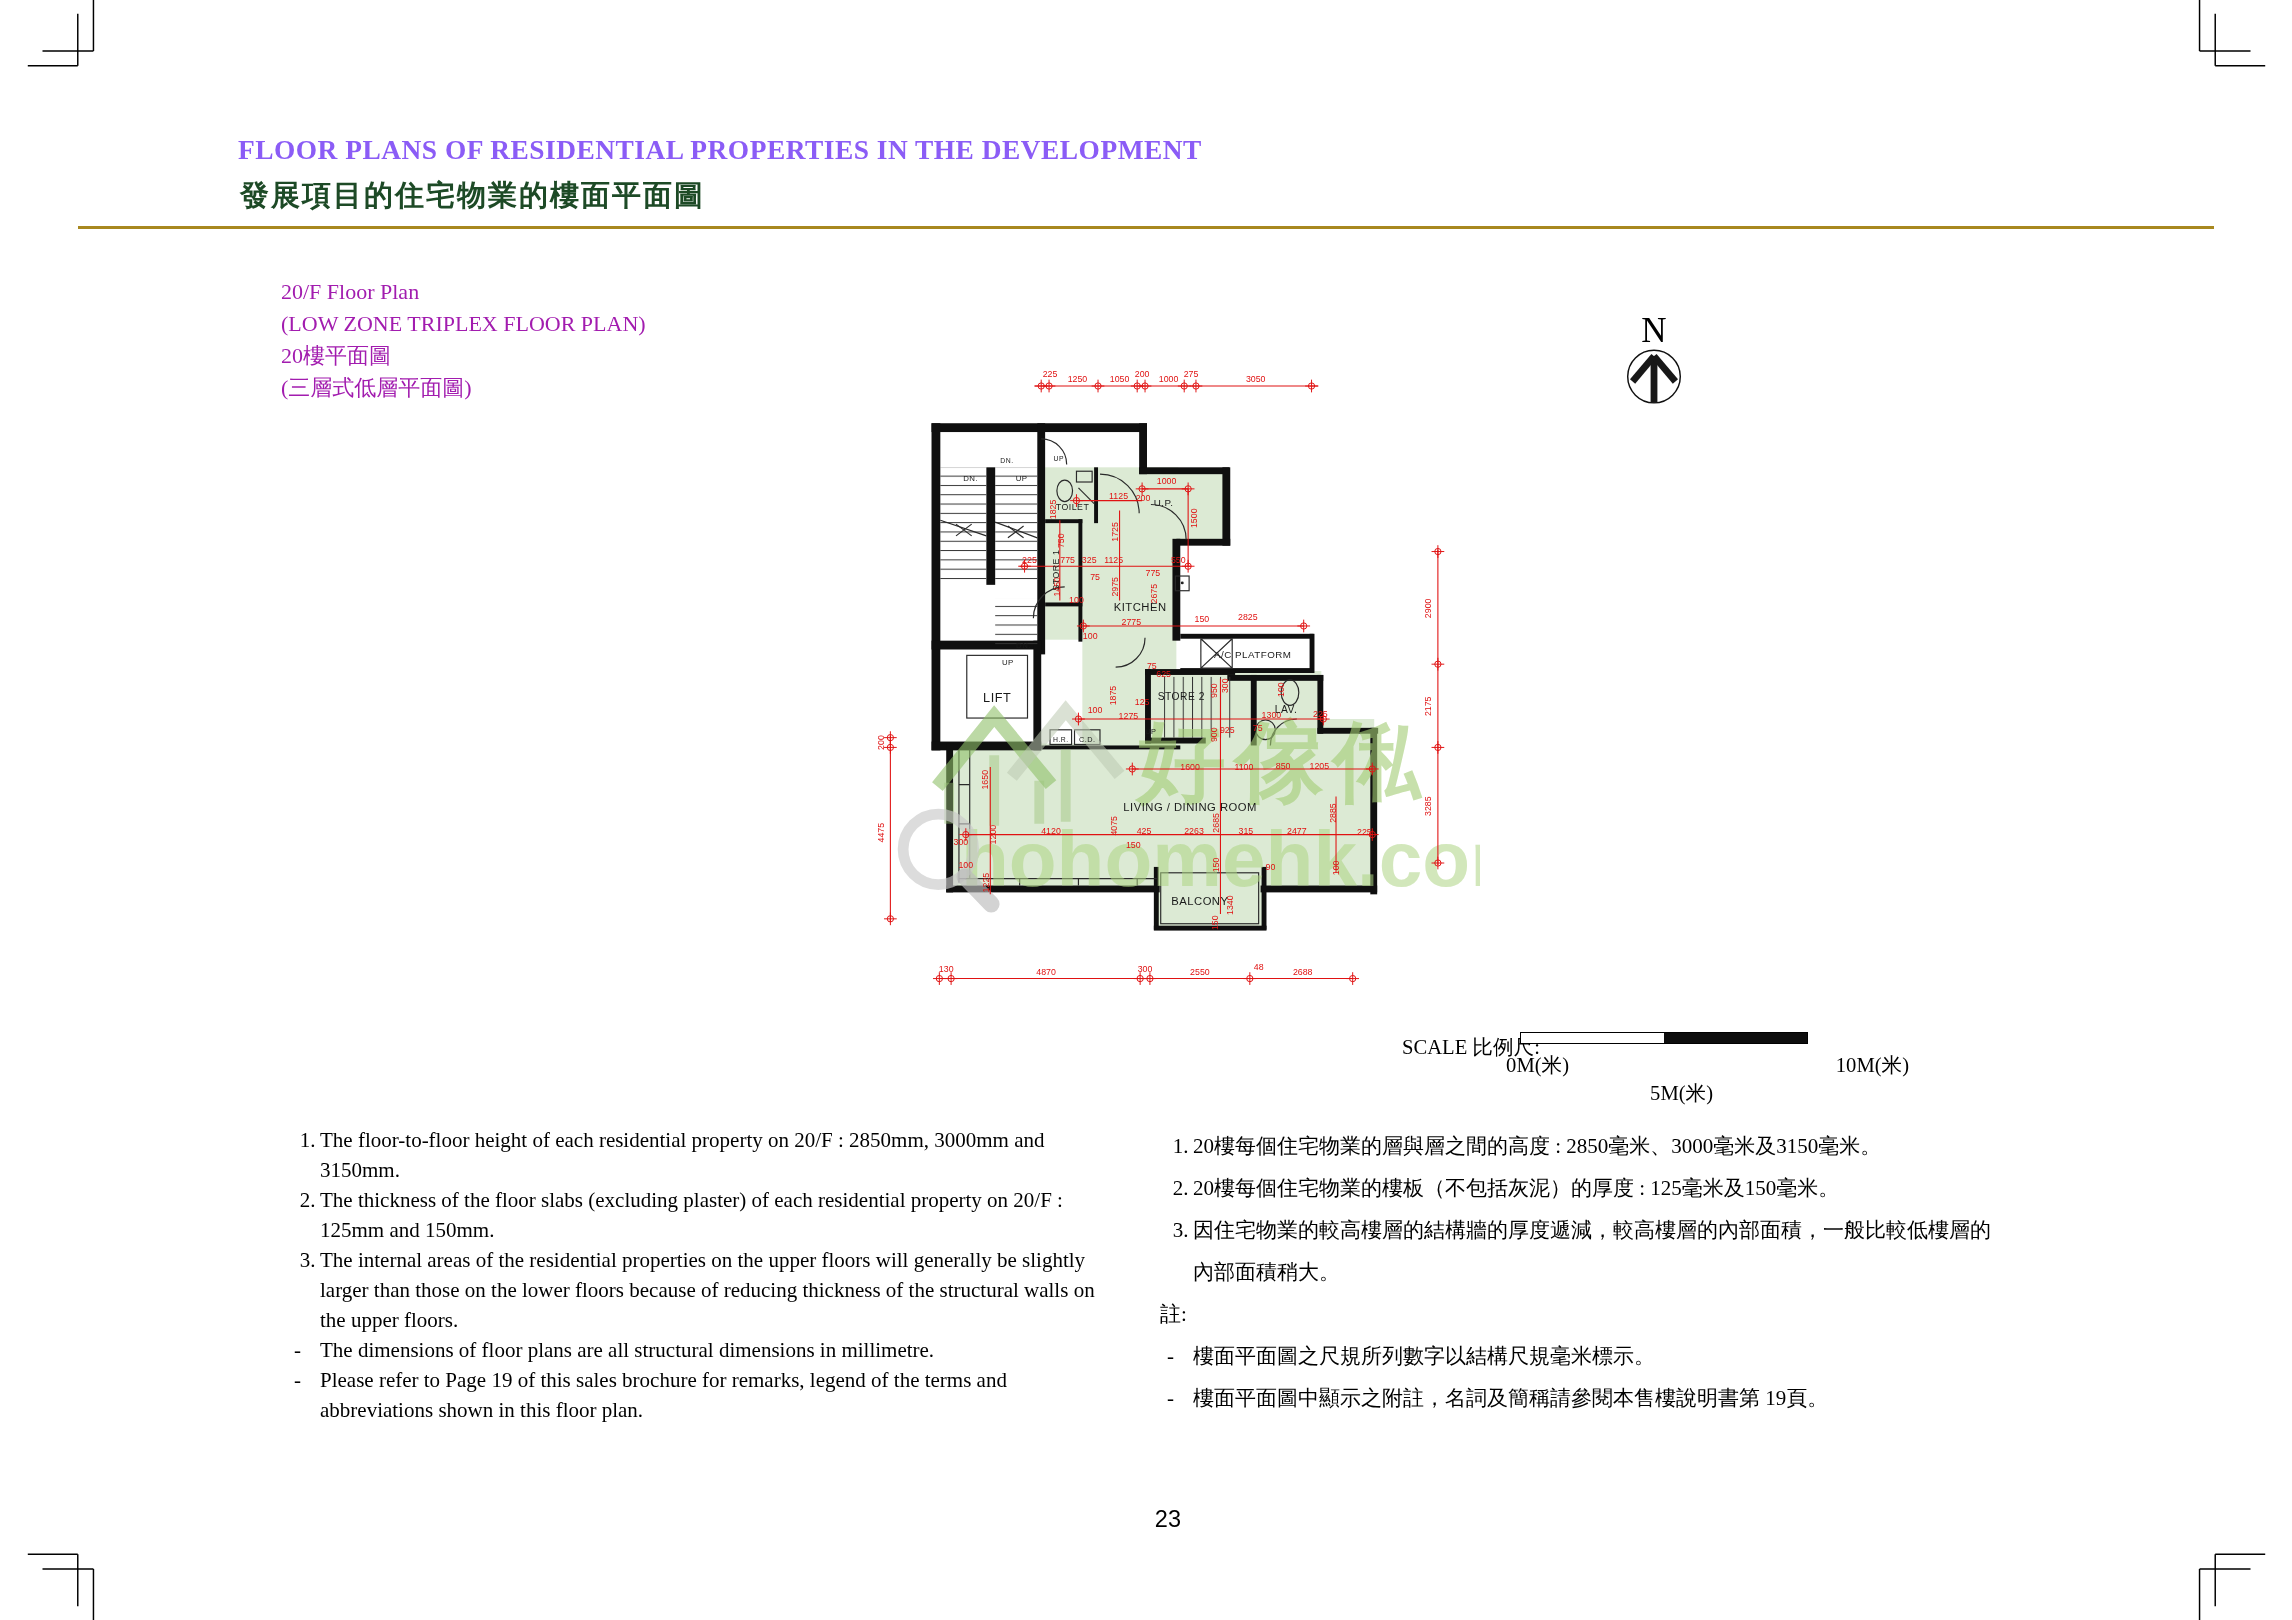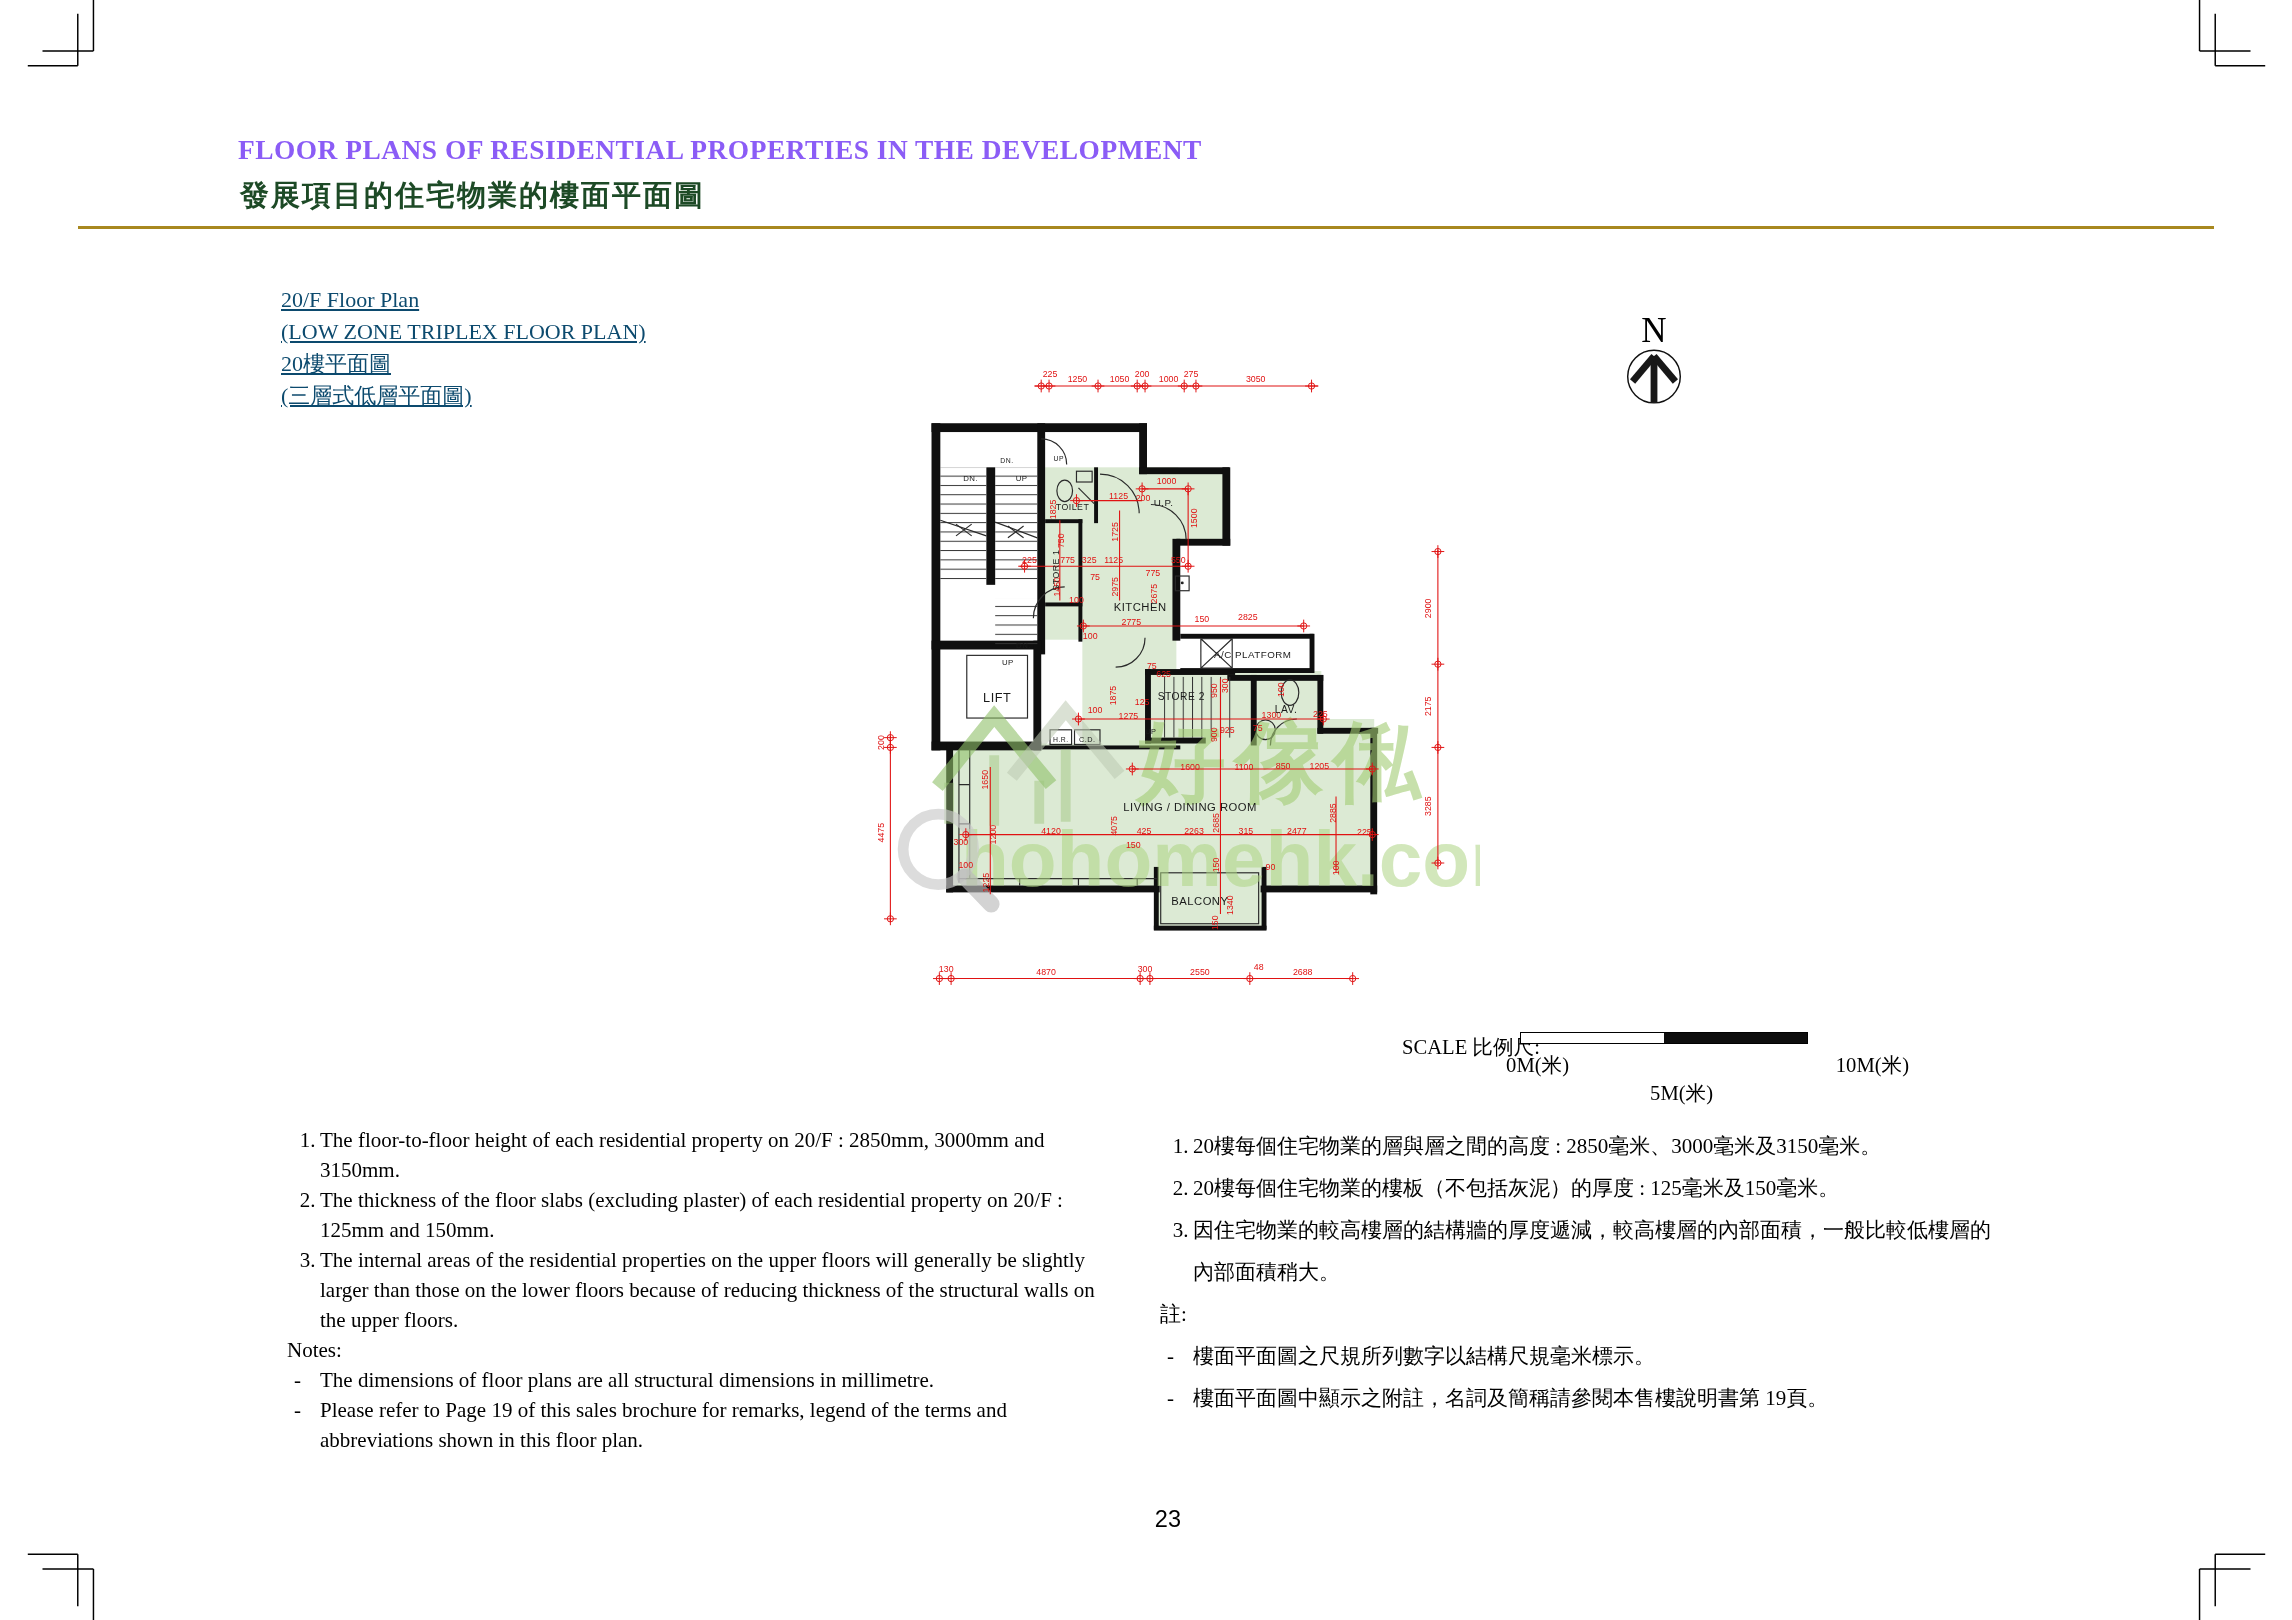--- a/index.html
+++ b/index.html
@@ -4,21 +4,21 @@
 <style>
   html,body{margin:0;padding:0;background:#888;}
   .page{position:relative;width:2293px;height:1620px;background:#ffffff;overflow:hidden;
         font-family:"Liberation Serif",serif;color:#000;}
   .abs{position:absolute;}
   
   .title-en{left:238px;top:135px;font-size:27.4px;font-weight:bold;color:#8b5cf6;letter-spacing:0.5px;}
   .title-zh{left:240px;top:176px;font-size:29px;font-weight:bold;color:#1d4a26;letter-spacing:2px;}
   .gold-rule{left:78px;top:226px;width:2136px;height:2.9px;background:#a8881f;}
   
-  .plan-title{left:281px;top:284px;font-size:22px;line-height:32px;color:#0c4a6e;text-decoration:underline;}
+  .plan-title{left:281px;top:276px;font-size:22px;line-height:32px;color:#a21caf;}
   
   .north-svg{left:1617px;top:310px;}
   
   .plan-svg{left:861px;top:369px;}
   #plan-svg text.room-lbl{fill:#1a1a1a;font-family:"Liberation Sans",sans-serif;text-anchor:middle;letter-spacing:.5px;}
   #plan-svg text.dim{fill:#e01212;font-family:"Liberation Sans",sans-serif;text-anchor:middle;}
   #red-lines line{stroke:#e01212;stroke-width:1.1;}
   #tickmark circle{fill:none;stroke:#e01212;stroke-width:1;}
   #tickmark line{stroke:#e01212;stroke-width:1;}
   #walls rect{fill:#0f0f0f;}
@@ -352,21 +352,20 @@
       <div class="txt">The floor-to-floor height of each residential property on 20/F : 2850mm, 3000mm and 3150mm.</div>
     </div>
     <div class="nrow">
       <span class="num">2.</span>
       <div class="txt">The thickness of the floor slabs (excluding plaster) of each residential property on 20/F : 125mm and 150mm.</div>
     </div>
     <div class="nrow">
       <span class="num">3.</span>
       <div class="txt">The internal areas of the residential properties on the upper floors will generally be slightly larger than those on the lower floors because of reducing thickness of the structural walls on the upper floors.</div>
     </div>
-    <div class="nlabel">Notes:</div>
     <div class="nrow">
       <span class="dashm">-</span>
       <div class="txt">The dimensions of floor plans are all structural dimensions in millimetre.</div>
     </div>
     <div class="nrow">
       <span class="dashm">-</span>
       <div class="txt">Please refer to Page 19 of this sales brochure for remarks, legend of the terms and abbreviations shown in this floor plan.</div>
     </div>
   </div>
 

